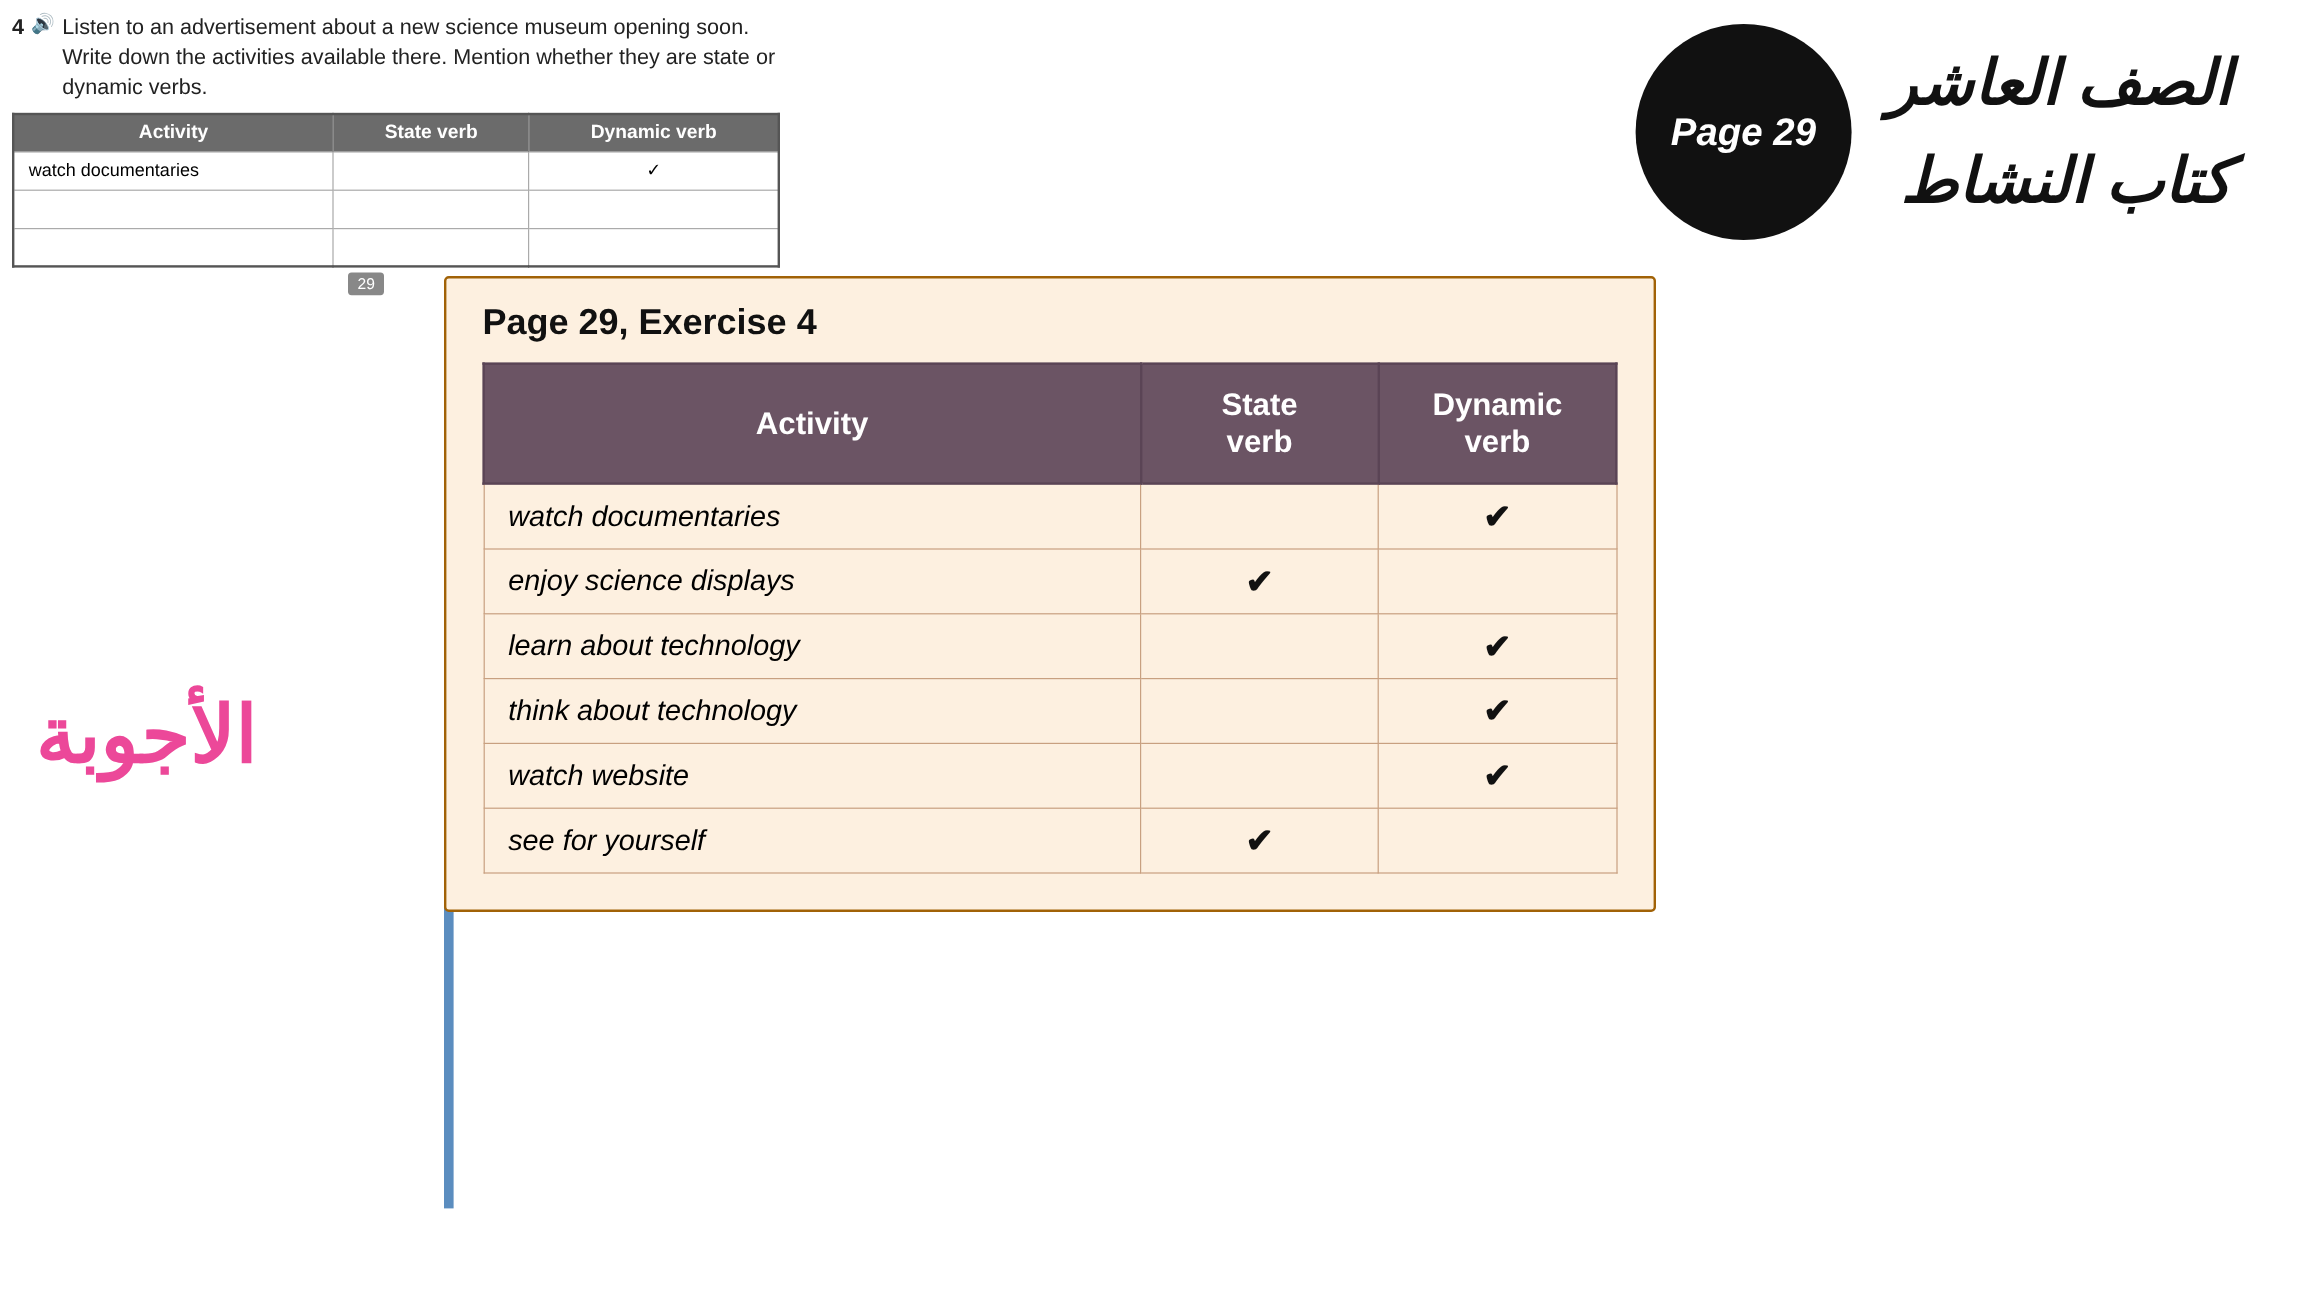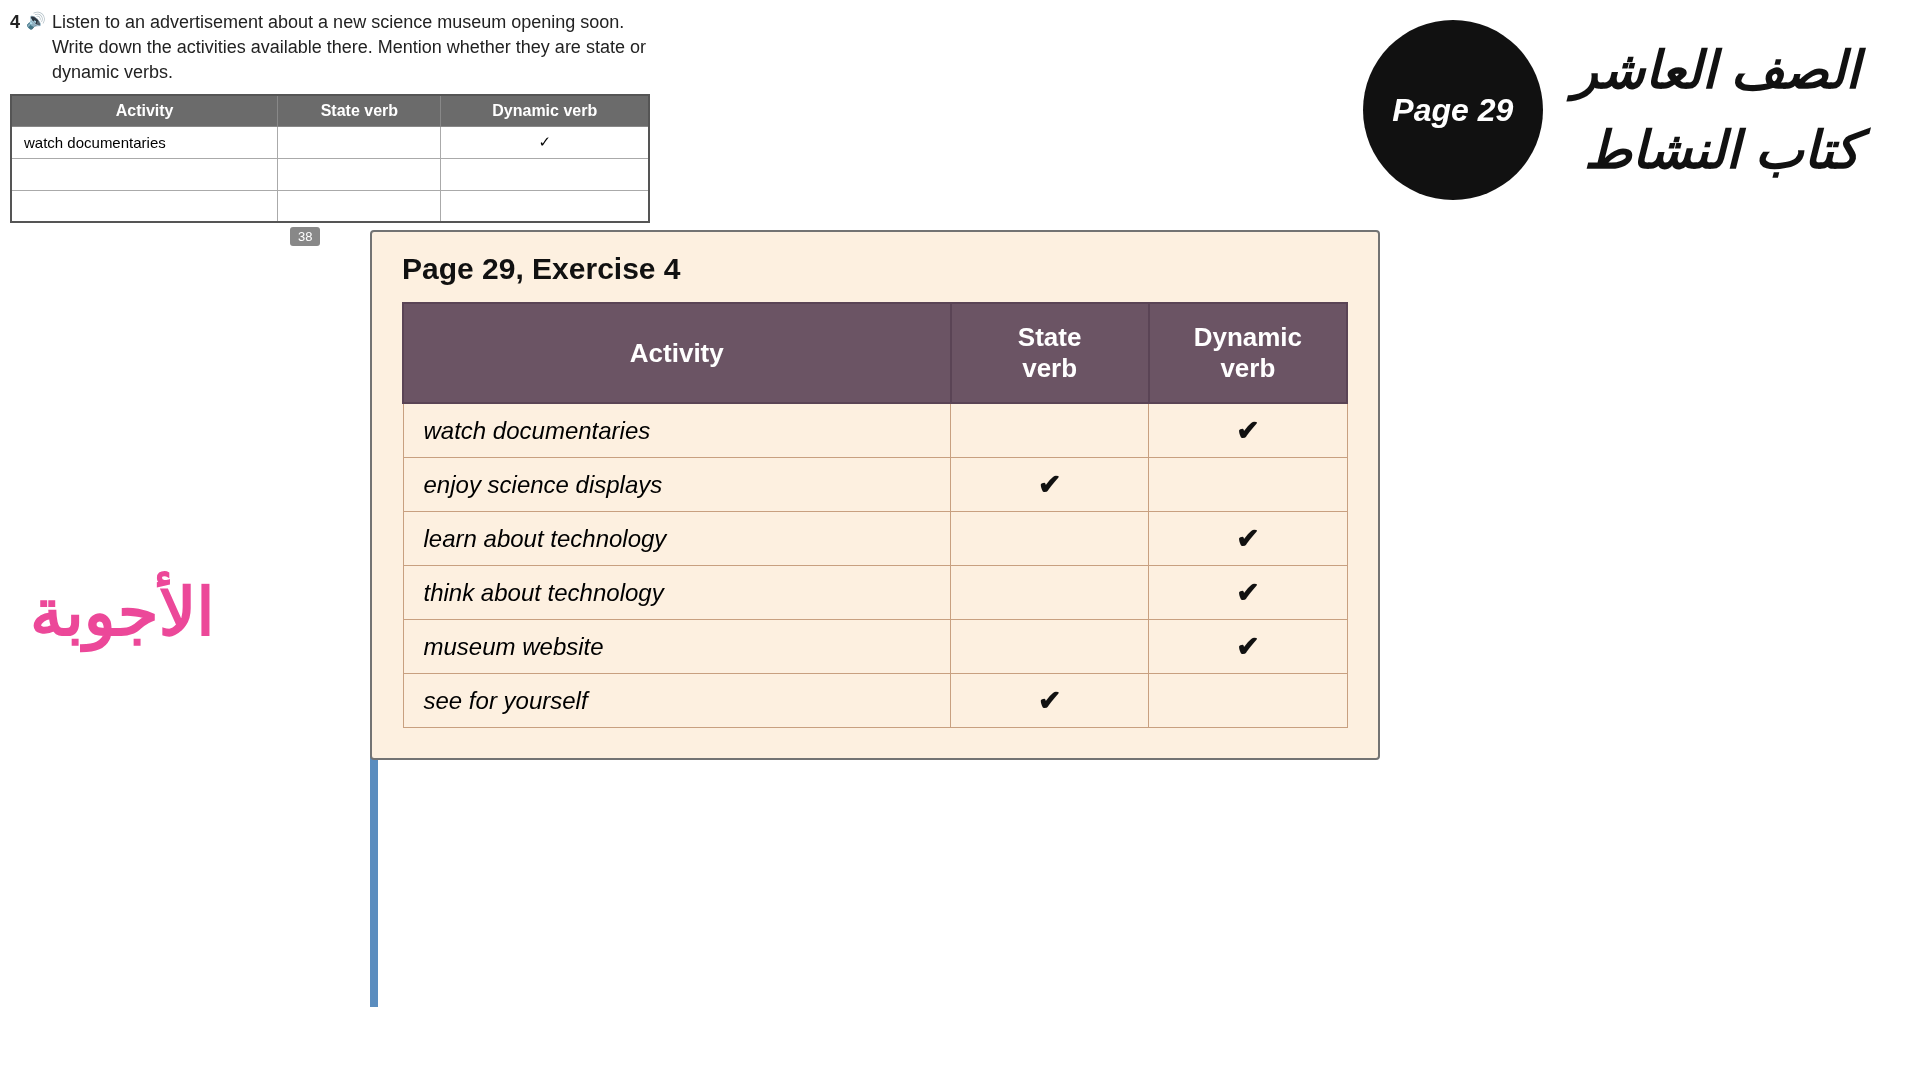--- a/index.html
+++ b/index.html
@@ -124,21 +124,21 @@
       margin-top: 20px;
     }
 
     
     .answers-section {
       position: absolute;
       top: 230px;
       left: 370px;
       width: 1010px;
       background: #fdf0e0;
-      border: 2px solid #737373;
+      border: 2px solid #a16207;
       border-radius: 4px;
       padding: 20px 30px 30px 30px;
     }
 
     .exercise-title {
       font-size: 30px;
       font-weight: bold;
       color: #111;
       margin-bottom: 16px;
     }
@@ -243,21 +243,21 @@
         <td></td>
         <td></td>
       </tr>
       <tr>
         <td></td>
         <td></td>
         <td></td>
       </tr>
     </tbody>
   </table>
-  <span class="page-number-small">38</span>
+  <span class="page-number-small">29</span>
 </div>
 
 <div class="top-right">
   <div class="page-circle">Page 29</div>
   <div class="arabic-title">
     <span class="line1">الصف العاشر</span>
     <span class="line2">كتاب النشاط</span>
   </div>
 </div>
 
@@ -290,21 +290,21 @@
         <td>learn about technology</td>
         <td></td>
         <td><span class="checkmark">✔</span></td>
       </tr>
       <tr>
         <td>think about technology</td>
         <td></td>
         <td><span class="checkmark">✔</span></td>
       </tr>
       <tr>
-        <td>museum website</td>
+        <td>watch website</td>
         <td></td>
         <td><span class="checkmark">✔</span></td>
       </tr>
       <tr>
         <td>see for yourself</td>
         <td><span class="checkmark">✔</span></td>
         <td></td>
       </tr>
     </tbody>
   </table>

